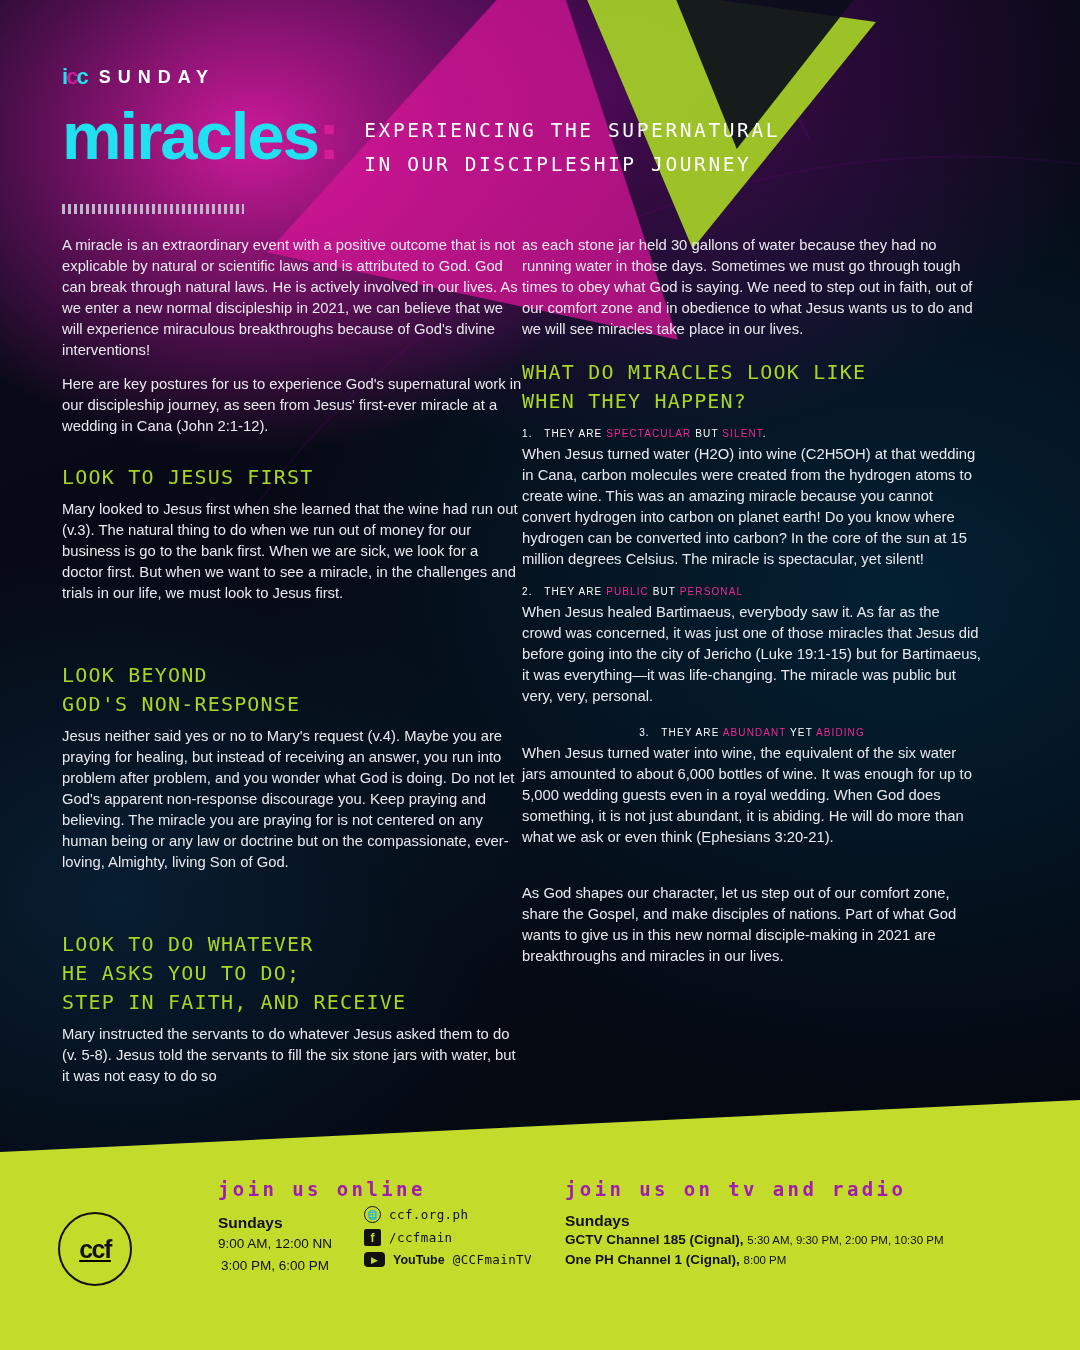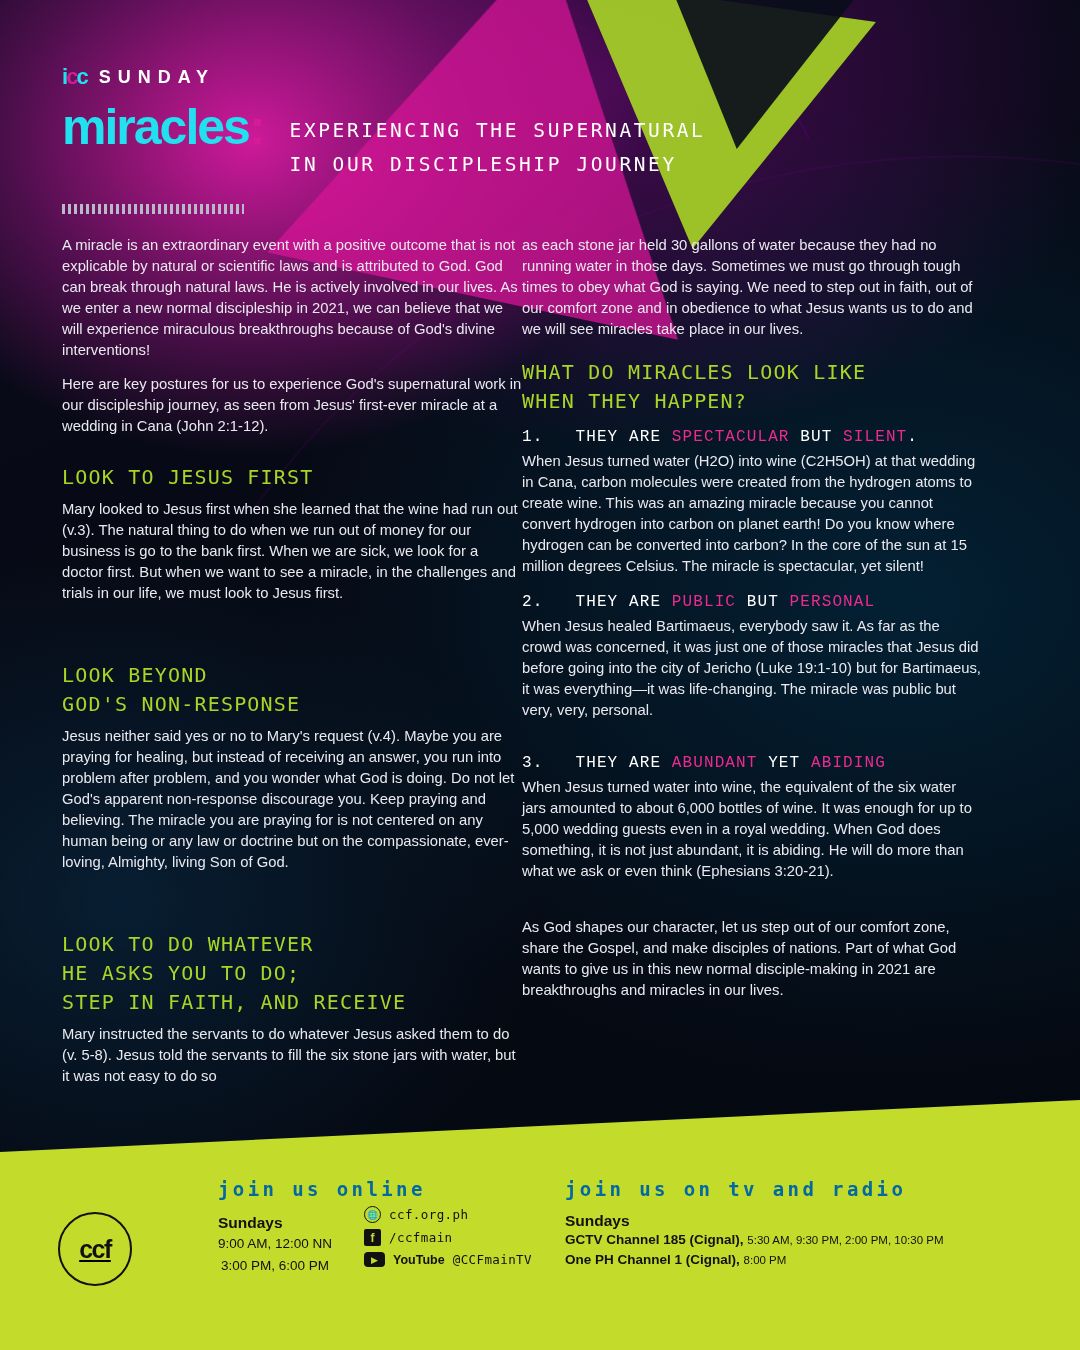--- a/index.html
+++ b/index.html
@@ -58,21 +58,21 @@
   .header { position: absolute; top: 64px; left: 62px; right: 50px; }
   .brandline { display: flex; align-items: center; gap: 12px; }
   .ccf-logo-small { display: flex; align-items: baseline; }
   .ccf-mark { font-weight: bold; font-size: 22px; letter-spacing: -2px; }
   .sunday-word {
     color: #ffffff; font-size: 18px; letter-spacing: 7px; font-weight: bold;
     font-family: Liberation Sans, sans-serif;
   }
   .title-row { display: flex; align-items: flex-start; margin-top: 14px; }
   .miracles {
-    font-size: 50px; font-weight: bold; color: #21e0f0;
+    font-size: 67px; font-weight: bold; color: #21e0f0;
     letter-spacing: -2px; line-height: 0.95;
     font-family: "Liberation Sans", sans-serif;
   }
   .miracles .colon { color: #d61b96; }
   .subtitle {
     margin-left: 26px; margin-top: 10px;
     color: #ffffff; font-family: "DejaVu Sans Mono", monospace;
     font-size: 19.5px; letter-spacing: 2.6px; line-height: 1.75;
   }
   .rule {
@@ -91,21 +91,21 @@
     margin-bottom: 13px;
     font-family: "Liberation Sans", sans-serif;
   }
   h2.head {
     color: #a9d626; font-family: "DejaVu Sans Mono", monospace;
     font-size: 20px; letter-spacing: 1.2px; line-height: 1.45;
     margin: 22px 0 7px 0; font-weight: normal;
   }
   h2.head.first { margin-top: 26px; }
   .numline {
-    font-family: Liberation Mono, monospace; font-size: 16px;
+    font-family: Liberation Sans, sans-serif; font-size: 10px;
     letter-spacing: 1.1px; color: #ffffff; margin: 12px 0 5px 0;
   }
   .numline .hl { color: #ec2a8f; }
   .spacer-lg { height: 22px; }
 
   
   .footer {
     position: absolute; left: 0; bottom: 0; width: 1080px; height: 250px;
     background: #c3dc2b;
     clip-path: polygon(0 52px, 1080px 0, 1080px 250px, 0 250px);
@@ -113,21 +113,21 @@
   .footer-inner { position: absolute; inset: 0; padding: 78px 60px 0 60px; }
   .ccf-circle {
     position: absolute; left: 58px; top: 112px;
     width: 74px; height: 74px; border-radius: 50%;
     border: 2.5px solid #111; display: flex; align-items: center; justify-content: center; text-decoration: underline;
   }
   .ccf-circle span { font-size: 25px; font-weight: bold; color: #111; letter-spacing: -1.5px; }
   .f-col-online { position: absolute; left: 218px; top: 78px; }
   .f-col-tv { position: absolute; left: 565px; top: 78px; }
   .f-title {
-    font-family: "DejaVu Sans Mono", monospace; color: #0369a1;
+    font-family: "DejaVu Sans Mono", monospace; color: #a21caf;
     font-size: 19px; letter-spacing: 3.4px; font-weight: bold;
   }
   .f-sub { color: #111; font-weight: bold; font-size: 15.5px; margin-top: 12px; }
   .f-text { color: #111; font-size: 13.5px; line-height: 1.45; margin-top: 2px; text-align: center; }
   .online-grid { display: flex; gap: 32px; margin-top: 2px; }
   .links { margin-top: 4px; }
   .link-row { display: flex; align-items: center; gap: 8px; margin-bottom: 6px; }
   .link-row .glyph {
     width: 17px; height: 17px; display: inline-flex; align-items: center; justify-content: center;
     font-size: 12px; color: #111;
@@ -218,23 +218,23 @@
       </div>
       <p class="body">When Jesus turned water (H2O) into wine (C2H5OH) at that wedding in Cana, carbon molecules were created from the hydrogen atoms to create wine. This was an amazing miracle because you cannot convert hydrogen into carbon on planet earth! Do you know where hydrogen can be converted into carbon? In the core of the sun at 15 million degrees Celsius. The miracle is spectacular, yet silent!</p>
 
       <div class="numline" style="margin-top:16px;">
         <span>2.</span>
         &nbsp;&nbsp;<span>THEY ARE</span>
         <span class="hl">PUBLIC</span>
         <span>BUT</span>
         <span class="hl">PERSONAL</span><span></span>
       </div>
-      <p class="body">When Jesus healed Bartimaeus, everybody saw it. As far as the crowd was concerned, it was just one of those miracles that Jesus did before going into the city of Jericho (Luke 19:1-10) but for Bartimaeus, it was everything—it was life-changing. The miracle was public but very, very, personal.</p>
-
-      <div class="numline" style="margin-top:33px;">
+      <p class="body">When Jesus healed Bartimaeus, everybody saw it. As far as the crowd was concerned, it was just one of those miracles that Jesus did before going into the city of Jericho (Luke 19:1-15) but for Bartimaeus, it was everything—it was life-changing. The miracle was public but very, very, personal.</p>
+
+      <div class="numline" style="margin-top:20px;text-align:center;">
         <span>3.</span>
         &nbsp;&nbsp;<span>THEY ARE</span>
         <span class="hl">ABUNDANT</span>
         <span>YET</span>
         <span class="hl">ABIDING</span><span></span>
       </div>
       <p class="body">When Jesus turned water into wine, the equivalent of the six water jars amounted to about 6,000 bottles of wine. It was enough for up to 5,000 wedding guests even in a royal wedding. When God does something, it is not just abundant, it is abiding. He will do more than what we ask or even think (Ephesians 3:20-21).</p>
 
       <div class="spacer-lg"></div>
       <p class="body">As God shapes our character, let us step out of our comfort zone, share the Gospel, and make disciples of nations. Part of what God wants to give us in this new normal disciple-making in 2021 are breakthroughs and miracles in our lives.</p>

